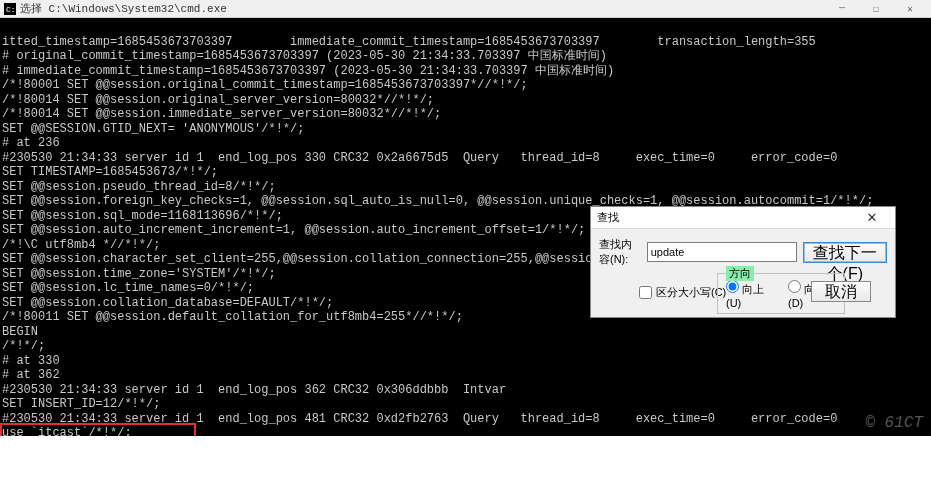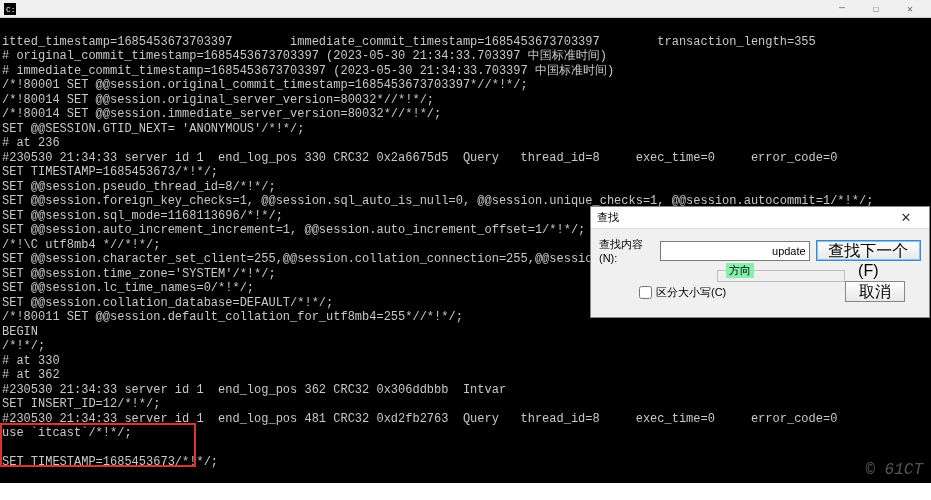--- a/index.html
+++ b/index.html
@@ -34,21 +34,21 @@
     color: #666;
     font-size: 10px;
   }
   .terminal {
     background: #000;
     color: #c8c8c8;
     font-family: "NSimSun", "SimSun", "Courier New", monospace;
     font-size: 12px;
     line-height: 14.5px;
     padding: 2px 4px 2px 2px;
-    height: 465px;
+    height: 418px;
     overflow: hidden;
     position: relative;
     white-space: pre;
   }
   .watermark {
     position: absolute;
     right: 8px;
     bottom: 6px;
     color: #555;
     font-size: 16px;
@@ -57,21 +57,21 @@
   .highlight-box {
     position: absolute;
     border: 2px solid #e03030;
     pointer-events: none;
   }
   
   .dialog {
     position: absolute;
     top: 206px;
     left: 590px;
-    width: 340px;
+    width: 306px;
     height: 112px;
     background: #f0f0f0;
     border: 1px solid #888;
     box-shadow: 2px 2px 6px rgba(0,0,0,0.3);
     font-family: "Microsoft YaHei", "SimSun", sans-serif;
     font-size: 11px;
     color: #000;
   }
   .dialog-title {
     height: 22px;
@@ -95,21 +95,20 @@
   .row { display: flex; align-items: center; margin-bottom: 6px; }
   .row label { margin-right: 4px; }
   .find-input {
     flex: 1;
     height: 20px;
     border: 1px solid #7a7a7a;
     padding: 1px 3px;
     font-size: 11px;
     font-family: inherit;
     margin-right: 6px;
-    text-align: right;
   }
   .dlg-btn {
     height: 21px;
     min-width: 60px;
     border: 1px solid #888;
     background: linear-gradient(#fdfdfd,#e8e8e8);
     font-size: 16px;
     padding: 0 6px;
     cursor: pointer;
   }
@@ -139,20 +138,21 @@
 </head>
 <body>
 
 <div class="titlebar">
   <span class="icon">
     <svg viewBox="0 0 12 12">
         <rect width="12" height="12" fill="#000"></rect>
         <text x="2" y="9" font-size="8" fill="#fff">C:\</text>
       </svg>
   </span>
+  <span>选择 C:\Windows\System32\cmd.exe</span>
   <span class="spacer"></span>
   <div class="winbtn">─</div>
   <div class="winbtn">☐</div>
   <div class="winbtn">✕</div>
 </div>
 
 <div class="terminal">
 <div id="block1"><div>itted_timestamp=1685453673703397        immediate_commit_timestamp=1685453673703397        transaction_length=355</div><div># original_commit_timestamp=1685453673703397 (2023-05-30 21:34:33.703397 中国标准时间)</div><div># immediate_commit_timestamp=1685453673703397 (2023-05-30 21:34:33.703397 中国标准时间)</div><div>/*!80001 SET @@session.original_commit_timestamp=1685453673703397*//*!*/;</div><div>/*!80014 SET @@session.original_server_version=80032*//*!*/;</div><div>/*!80014 SET @@session.immediate_server_version=80032*//*!*/;</div><div>SET @@SESSION.GTID_NEXT= 'ANONYMOUS'/*!*/;</div><div># at 236</div><div>#230530 21:34:33 server id 1  end_log_pos 330 CRC32 0x2a6675d5  Query   thread_id=8     exec_time=0     error_code=0</div><div>SET TIMESTAMP=1685453673/*!*/;</div><div>SET @@session.pseudo_thread_id=8/*!*/;</div><div>SET @@session.foreign_key_checks=1, @@session.sql_auto_is_null=0, @@session.unique_checks=1, @@session.autocommit=1/*!*/;</div><div>SET @@session.sql_mode=1168113696/*!*/;</div><div>SET @@session.auto_increment_increment=1, @@session.auto_increment_offset=1/*!*/;</div><div>/*!\C utf8mb4 *//*!*/;</div><div>SET @@session.character_set_client=255,@@session.collation_connection=255,@@session.collation_server=255/*!*/;</div><div>SET @@session.time_zone='SYSTEM'/*!*/;</div><div>SET @@session.lc_time_names=0/*!*/;</div><div>SET @@session.collation_database=DEFAULT/*!*/;</div><div>/*!80011 SET @@session.default_collation_for_utf8mb4=255*//*!*/;</div><div>BEGIN</div><div>/*!*/;</div><div># at 330</div><div># at 362</div><div>#230530 21:34:33 server id 1  end_log_pos 362 CRC32 0x306ddbbb  Intvar</div><div>SET INSERT_ID=12/*!*/;</div><div>#230530 21:34:33 server id 1  end_log_pos 481 CRC32 0xd2fb2763  Query   thread_id=8     exec_time=0     error_code=0</div><div>use `itcast`/*!*/;</div></div>
 <div><span>SET TIMESTAMP=1685453673/*!*/;</span></div>
 
@@ -175,18 +175,22 @@
       <label><span>查找内容(N):</span></label>
       <input class="find-input" type="text" value="update" style="">
       <button class="dlg-btn default"><span>查找下一个(F)</span></button>
     </div>
     <div class="checkbox-row">
       <input type="checkbox" style="">
       <label>区分大小写(C)</label>
     </div>
     <div class="group">
       <span class="legend">方向</span>
+      <div class="radio-row">
+        <label><input type="radio" name="dir" checked="" style=""> <span>向上(U)</span></label>
+        <label><input type="radio" name="dir" style=""> <span>向下(D)</span></label>
+      </div>
     </div>
     <div class="btn-col-right">
       <button class="dlg-btn"><span>取消</span></button>
     </div>
   </div>
 </div>
 
 </body></html>

